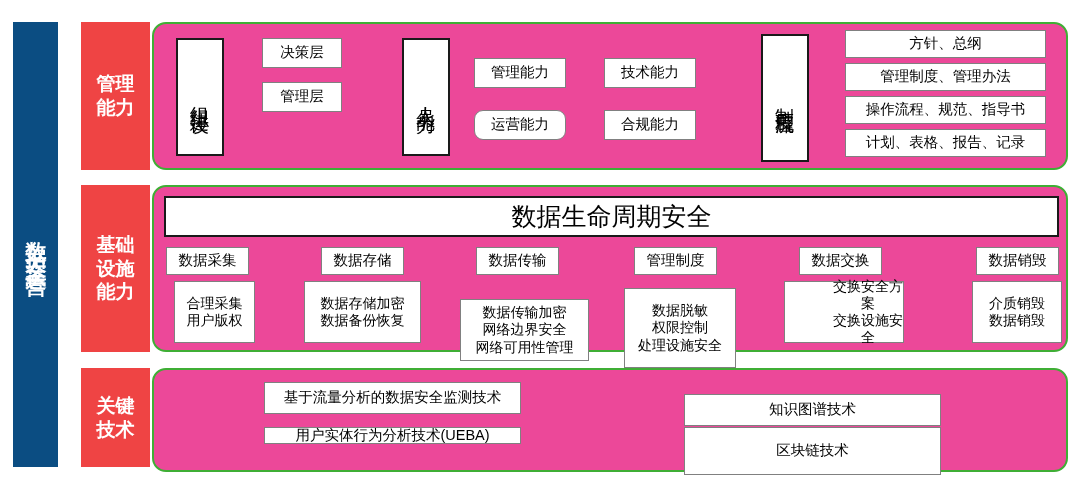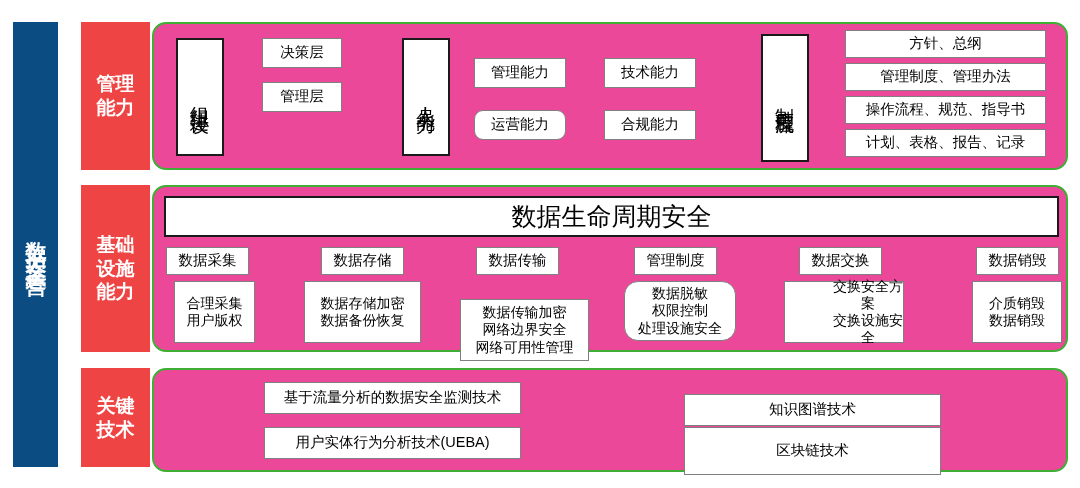--- a/index.html
+++ b/index.html
@@ -160,36 +160,36 @@
     <div class="box" style="left:645px; top:60px; width:83px; height:28px;">数据交换</div>
     <div class="box" style="left:822px; top:60px; width:83px; height:28px;">数据销毁</div>
 
     <div class="box small" style="left:20px;  top:94px; width:81px;  height:62px;">合理采集
 用户版权</div>
     <div class="box small" style="left:150px; top:94px; width:117px; height:62px;">数据存储加密
 数据备份恢复</div>
     <div class="box small" style="left:306px; top:112px; width:129px; height:62px;">数据传输加密
 网络边界安全
 网络可用性管理</div>
-    <div class="box small" style="left:470px; top:94px; width:112px; height:60px;border-radius:14px;">数据脱敏
+    <div class="box small" style="left:470px; top:101px; width:112px; height:80px;">数据脱敏
 权限控制
 处理设施安全</div>
     <div class="box small" style="left:630px; top:94px; width:120px; height:62px;padding-left:48px;">交换安全方案
 交换设施安全</div>
     <div class="box small" style="left:818px; top:94px; width:90px;  height:62px;">介质销毁
 数据销毁</div>
   </div>
 
   <div class="rowlabel" style="top:368px; height:99px;">
     <div>
       <span>关键</span>
       <span>技术</span>
     </div>
   </div>
 
   <div class="card" style="top:368px; height:104px;">
     <div class="box" style="left:110px; top:12px; width:257px; height:32px;">基于流量分析的数据安全监测技术</div>
     <div class="box" style="left:530px; top:12px; width:257px; height:32px;margin-top:12px;">知识图谱技术</div>
-    <div class="box" style="left:110px; top:57px; width:257px; height:32px;">用户实体行为分析技术(UEBA)</div>
+    <div class="box" style="left:110px; top:57px; width:257px; height:17px;">用户实体行为分析技术(UEBA)</div>
     <div class="box" style="left:530px; top:57px; width:257px; height:48px;">区块链技术</div>
   </div>
 
 </div>
 
 </body></html>

